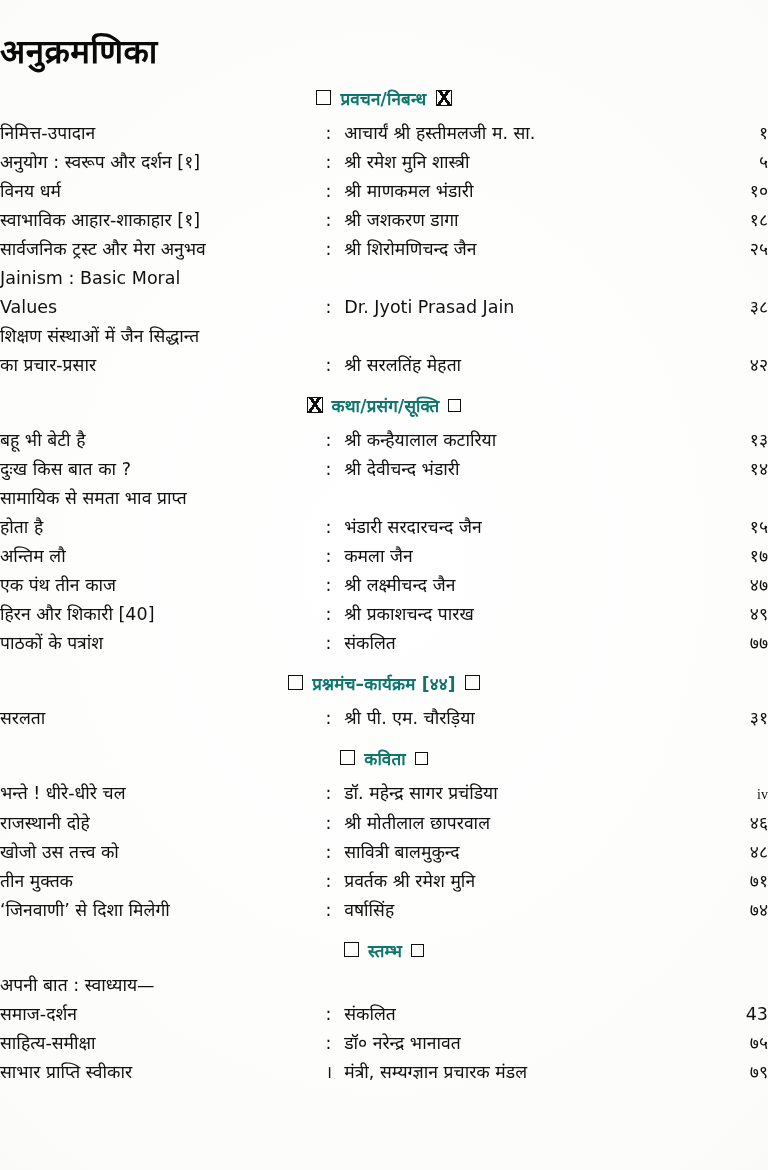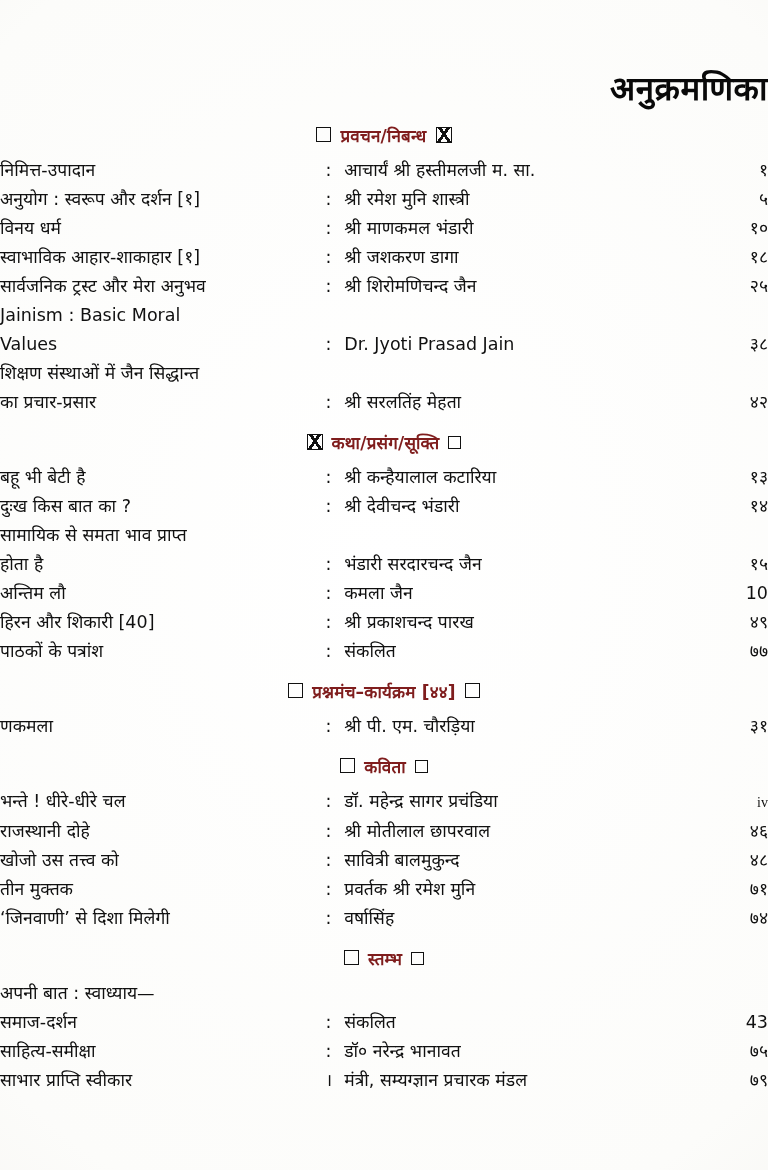--- a/index.html
+++ b/index.html
@@ -24,36 +24,36 @@
   }
   .content {
     position: absolute;
     left: 0;
     top: 0;
     width: 768px;
     height: 1170px;
   }
 
   .toc-title {
-    text-align: right;
+    text-align: left;
     font-family: "DejaVu Sans", sans-serif;
     font-size: 33px;
     font-weight: 700;
     letter-spacing: 0.5px;
     margin: 0;
-    padding-top: 65px;
+    padding-top: 28px;
     color: #090909;
   }
 
   .section-head {
     text-align: center;
     font-family: "DejaVu Sans", sans-serif;
     font-size: 17px;
     font-weight: 700;
-    color: #7f1d1d;
+    color: #0f766e;
     margin: 0;
     padding: 14px 0 9px 0;
     letter-spacing: 0.2px;
   }
   .section-head .mark {
     display: inline-block;
     font-weight: 400;
     font-size: 15px;
     vertical-align: 1px;
     color: #111;
@@ -218,41 +218,47 @@
           <tr>
             <td class="c-title">होता है</td>
             <td class="c-sep">:</td>
             <td class="c-author">भंडारी सरदारचन्द जैन</td>
             <td class="c-page">१५</td>
           </tr>
           <tr>
             <td class="c-title">अन्तिम लौ</td>
             <td class="c-sep">:</td>
             <td class="c-author">कमला जैन</td>
-            <td class="c-page">10</td>
+            <td class="c-page">१७</td>
+          </tr>
+          <tr>
+            <td class="c-title">एक पंथ तीन काज</td>
+            <td class="c-sep">:</td>
+            <td class="c-author">श्री लक्ष्मीचन्द जैन</td>
+            <td class="c-page">४७</td>
           </tr>
           <tr>
             <td class="c-title">हिरन और शिकारी [40]</td>
             <td class="c-sep">:</td>
             <td class="c-author">श्री प्रकाशचन्द पारख</td>
             <td class="c-page">४९</td>
           </tr>
           <tr>
             <td class="c-title">पाठकों के पत्रांश</td>
             <td class="c-sep">:</td>
             <td class="c-author">संकलित</td>
             <td class="c-page">७७</td>
           </tr>
         </tbody>
       </table>
       <div class="section-head"><span class="mark box"></span><span class="label">प्रश्नमंच–कार्यक्रम [४४]</span><span class="mark box"></span></div>
       <table class="toc">
         <tbody>
           <tr>
-            <td class="c-title">णकमला</td>
+            <td class="c-title">सरलता</td>
             <td class="c-sep">:</td>
             <td class="c-author">श्री पी. एम. चौरड़िया</td>
             <td class="c-page">३१</td>
           </tr>
         </tbody>
       </table>
       <div class="section-head"><span class="mark box"></span><span class="label">कविता</span><span class="mark box small"></span></div>
       <table class="toc">
         <tbody>
           <tr>

